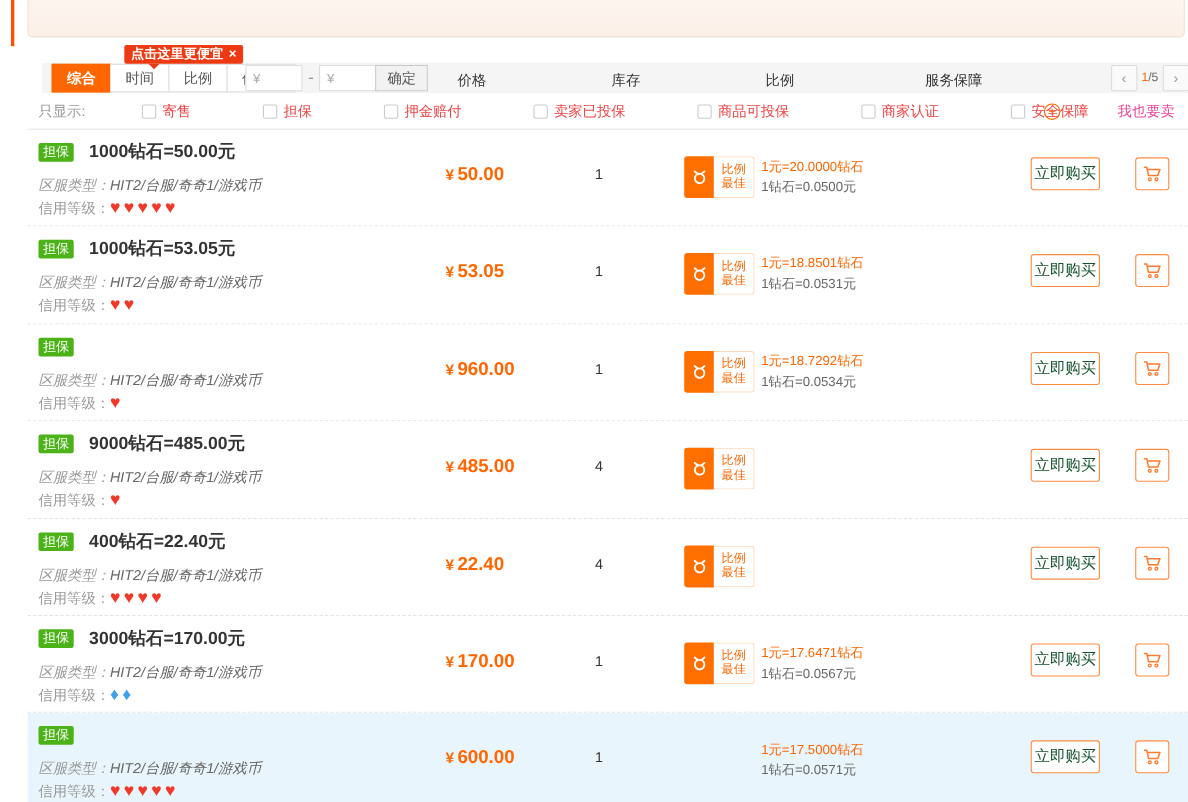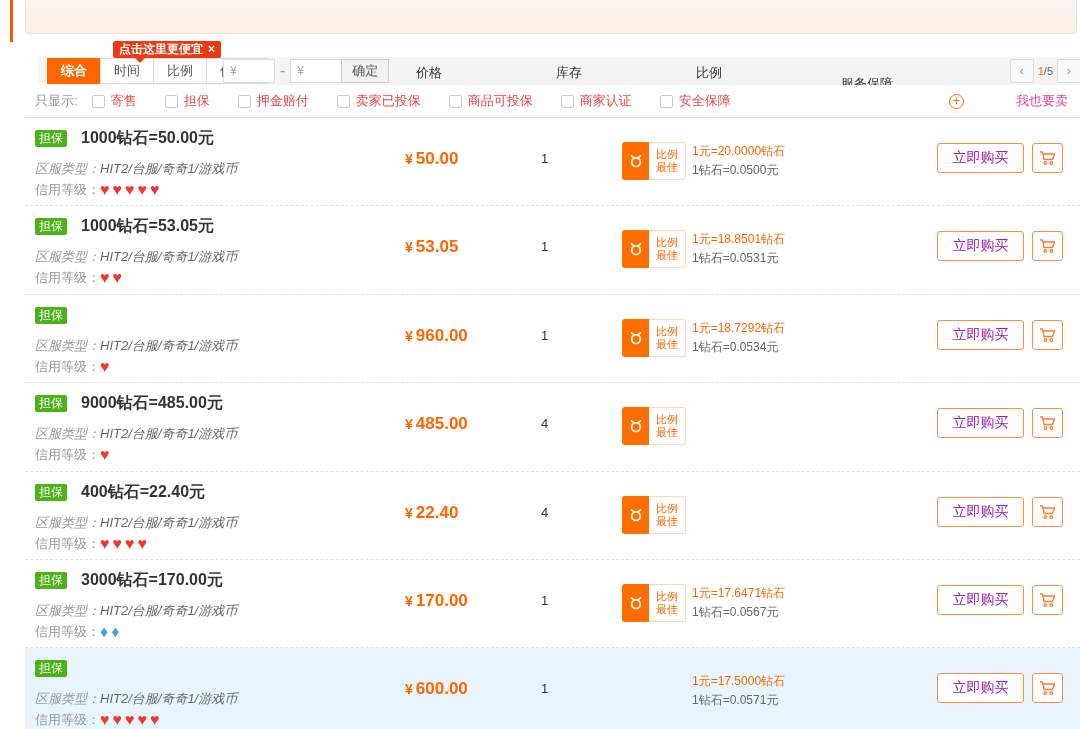--- a/index.html
+++ b/index.html
@@ -27,30 +27,30 @@
   .tab.active { background:#ff6600; border-color:#ff6600; color:#fff; font-weight:bold; }
   .tab .arrow-up { color:#ff6600; font-weight:bold; margin-left:2px; }
   .range { position:absolute; left:185px; top:2px; display:flex; align-items:center; }
   .range input { width:52px; height:24px; border:1px solid #ddd; background:#fff; padding:0 6px;
     font-size:12px; color:#333; }
   .range input::placeholder { color:#aaa; }
   .range .sep { margin:0 5px; color:#999; }
   .range .confirm { height:24px; line-height:22px; padding:0 10px; font-size:13px; color:#555;
     background:#f2f2f2; border:1px solid #ccc; cursor:pointer; margin-left:-1px; }
   .colhead { position:absolute; top:7px; font-size:13px; color:#333; }
-  .ch-price { left:378px; } .ch-stock { left:518px; } .ch-ratio { left:658px; } .ch-service { left:803px;margin-top:11px; }
+  .ch-price { left:378px; } .ch-stock { left:518px; } .ch-ratio { left:658px; } .ch-service { left:803px; }
   .pager { position:absolute; right:12px; top:2px; display:flex; align-items:center; }
   .pg-btn { width:24px; height:24px; line-height:22px; text-align:center; border:1px solid #dcdcdc;
     background:#fafafa; color:#999; font-size:13px; border-radius:2px; cursor:pointer; }
   .pg-info { margin:0 4px; font-size:11px; color:#666; }
   .pg-info .cur { color:#ff6600; }
 
   
   .showrow { position:absolute; left:25px; top:85px; width:1055px; height:33px;
-    border-bottom:1px solid #e3e3e3; display:flex; align-items:center; background:#fff; }
+    border-bottom:1px solid #e3e3e3; display:flex; align-items:center; background:#fff;gap:37px; }
   .showrow .lbl { font-size:13px; color:#999; margin:0 14px 0 10px; }
   .cb-item { display:flex; align-items:center; margin-right:28px; cursor:pointer; }
   .cb-box { width:13px; height:13px; border:1px solid #ccc; background:#fff; border-radius:2px; margin-right:6px; }
   .cb-item span.cb-label { font-size:13px; color:#ef4444; }
   .sell-link { position:absolute; right:12px; display:flex; align-items:center; cursor:pointer; }
   .sell-plus { width:15px; height:15px; border:1px solid #ff6600; border-radius:50%; color:#ff6600;
     font-size:12px; line-height:13px; text-align:center; margin-right:6px; }
   .sell-text { font-size:13px; color:#ec4899;margin-left:46px; }
 
   
@@ -72,22 +72,22 @@
   .stock { position:absolute; left:516px; top:33px; font-size:13px; color:#333; }
   .ratio-badge { position:absolute; left:597px; top:24px; display:flex; height:38px; }
   .rb-icon { width:27px; height:38px; background:#ff6f00; border-radius:3px 0 0 3px;
     display:flex; align-items:center; justify-content:center; }
   .rb-label { width:37px; border:1px solid #ffd9b8; border-left:none; border-radius:0 3px 3px 0;
     background:#fff; color:#ff6600; font-size:11px; line-height:13px; display:flex; flex-direction:column;
     align-items:center; justify-content:center; }
   .ratio-lines { position:absolute; left:667px; top:24px; font-size:12px; line-height:19px; }
   .ratio-lines .l1 { color:#ff6600; }
   .ratio-lines .l2 { color:#666; }
-  .buy-btn { position:absolute; left:912px; top:25px; width:87px; height:30px; background:#fff;
-    border:1px solid #ff8c42; border-radius:3px; color:#a21caf; font-size:14px; cursor:pointer;
+  .buy-btn { position:absolute; left:912px; top:25px; width:63px; height:30px; background:#fff;
+    border:1px solid #ff8c42; border-radius:3px; color:#14532d; font-size:14px; cursor:pointer;
     font-family:inherit; }
   .cart-btn { position:absolute; left:1007px; top:25px; width:31px; height:30px; background:#fff;
     border:1px solid #ff8c42; border-radius:3px; cursor:pointer; display:flex; align-items:center;
     justify-content:center; }
 </style>
 </head>
 <body>
 
 <div class="page">
 

